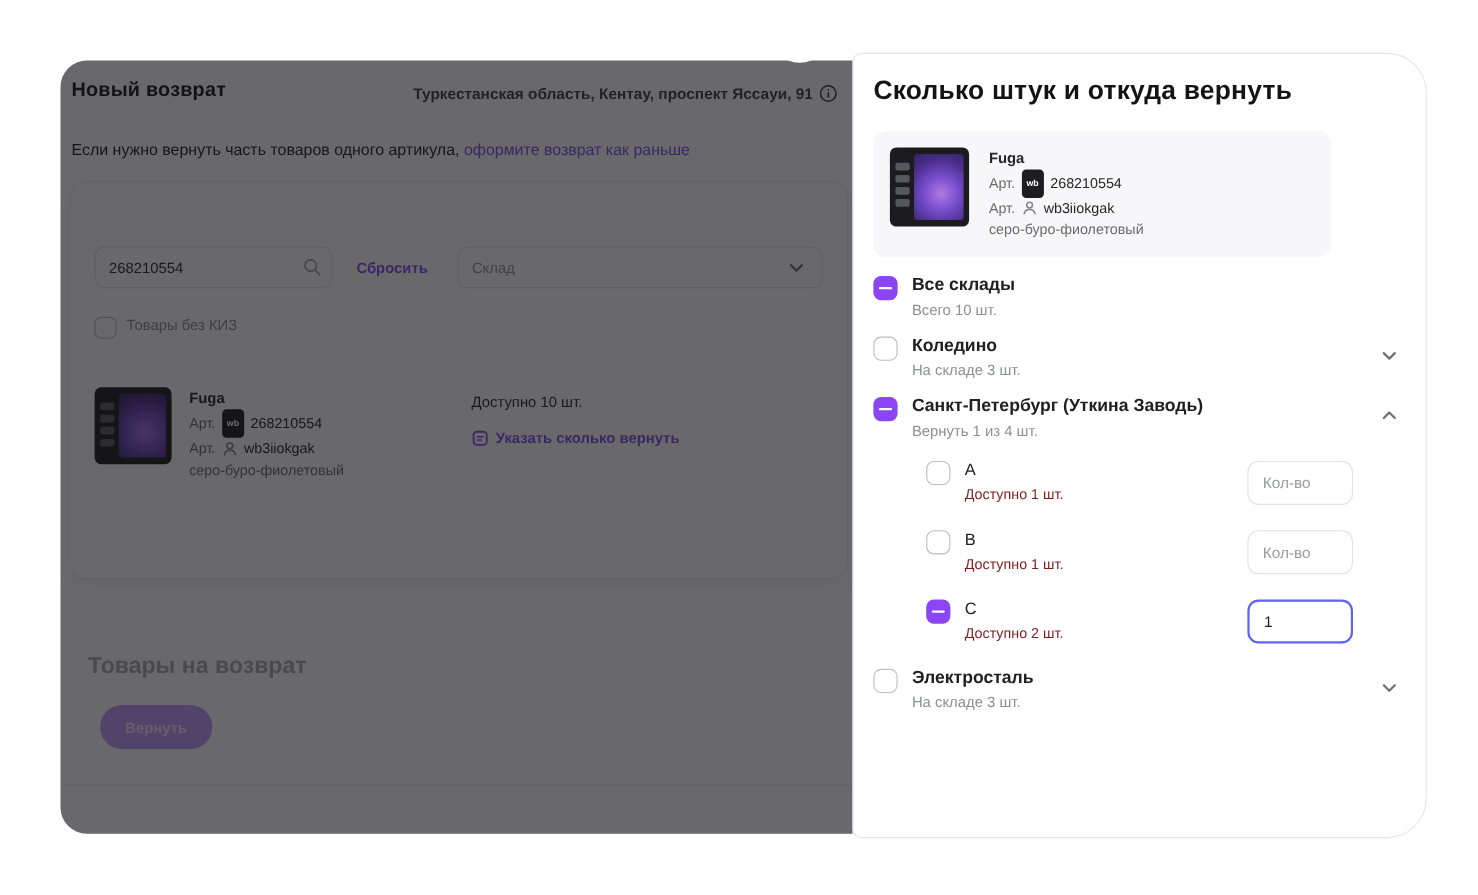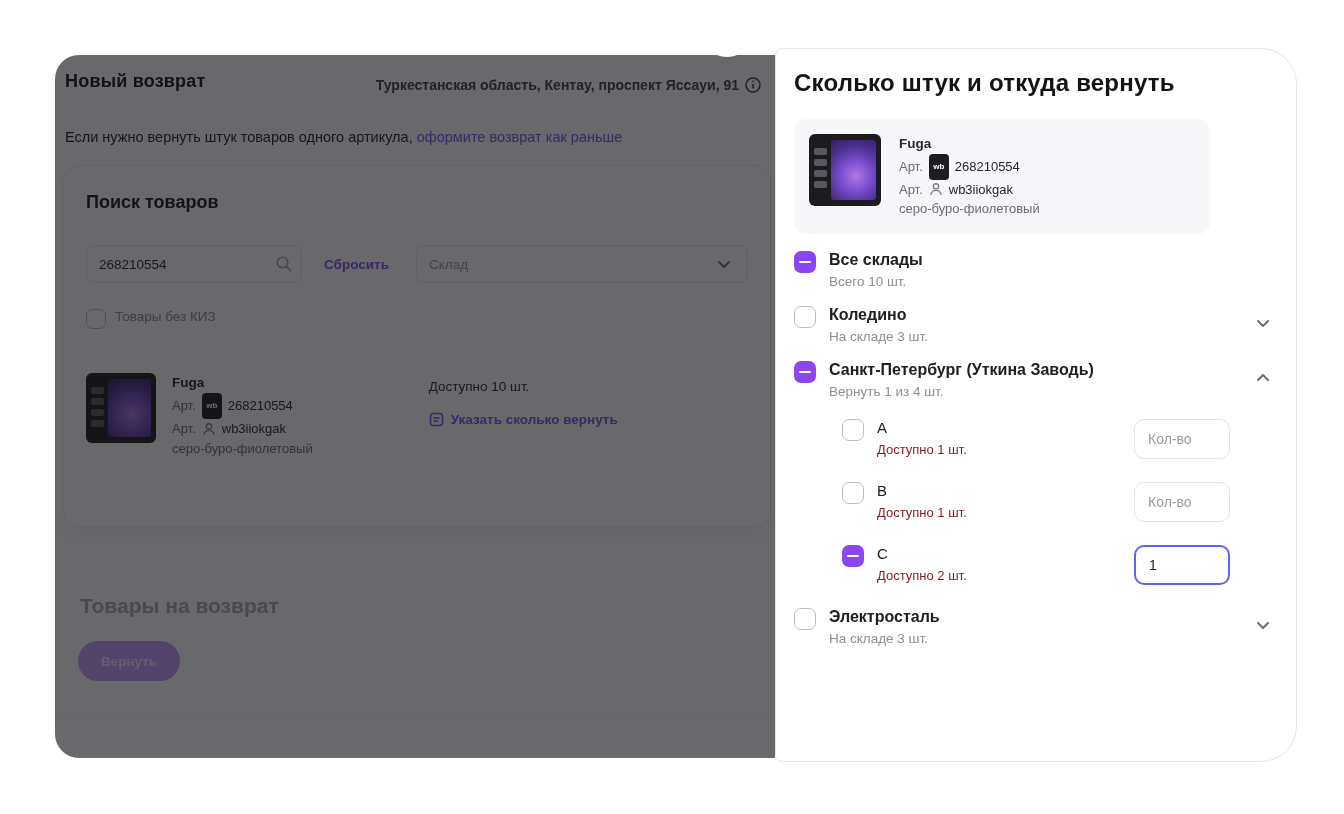--- a/index.html
+++ b/index.html
@@ -53,21 +53,21 @@
   .wb-badge { display:inline-flex; align-items:center; justify-content:center;
               width:20px; height:26px; background:#1c1c21; color:#fff; border-radius:4px;
               font-size:8px; font-weight:700; }
   .muted { color:#6b6b72; }
   .prod-right { margin-left:116px; font-size:13.5px; color:#2b2b30; padding-top:6px; }
   .specify { display:flex; align-items:center; gap:7px; margin-top:18px;
              color:#7c4df0; font-weight:700; font-size:13.5px; cursor:pointer; }
 
   .returns-heading { position:absolute; left:25px; top:516px; font-size:21px; font-weight:800;
                      color:#a9a9b1;margin-top:23px; }
-  .return-btn { position:absolute; left:23px; top:586px; width:102px; height:40px;
+  .return-btn { position:absolute; left:36px; top:586px; width:102px; height:40px;
                 background:rgba(139,69,242,.55); color:rgba(255,255,255,.75);
                 border:none; border-radius:20px; font-size:13.5px; font-weight:700;
                 font-family:inherit; cursor:pointer; }
   .foot-line { position:absolute; left:0; right:0; top:658px; height:1px; background:#f1f1f4; }
 
   .dim { position:absolute; inset:0; background:rgba(17,17,20,.63);
          border-radius:24px 0 0 24px; z-index:5; }
   .notch { position:absolute; left:645px; top:-52px; width:54px; height:54px;
            background:#ffffff; border-radius:50%; z-index:6; }
 
@@ -123,26 +123,25 @@
           <span>Туркестанская область, Кентау, проспект Яссауи, 91</span>
           <svg class="info-ic" viewBox="0 0 16 16">
             <circle cx="8" cy="8" r="7" fill="none" stroke="#3a3a40" stroke-width="1.4"></circle>
             <rect x="7.3" y="6.8" width="1.5" height="5" rx="0.7" fill="#3a3a40"></rect>
             <rect x="7.3" y="3.6" width="1.5" height="1.6" rx="0.7" fill="#3a3a40"></rect>
           </svg>
         </div>
       </div>
 
       <div class="hint">
-        <span>Если нужно вернуть штук товаров одного артикула,</span>
+        <span>Если нужно вернуть часть товаров одного артикула,</span>
         <a href="#">оформите возврат как раньше</a>
       </div>
 
       <div class="search-card">
-        <div class="sc-heading">Поиск товаров</div>
 
         <div class="sc-controls">
           <div class="txt-input">
             <input type="text" value="268210554" style="">
             <svg class="mag" viewBox="0 0 18 18">
               <circle cx="7.5" cy="7.5" r="5.2" fill="none" stroke="#a2a2ab" stroke-width="1.6"></circle>
               <line x1="11.6" y1="11.6" x2="15.6" y2="15.6" stroke="#a2a2ab" stroke-width="1.6" stroke-linecap="round"></line>
             </svg>
           </div>
           <span class="reset-link">Сбросить</span>

